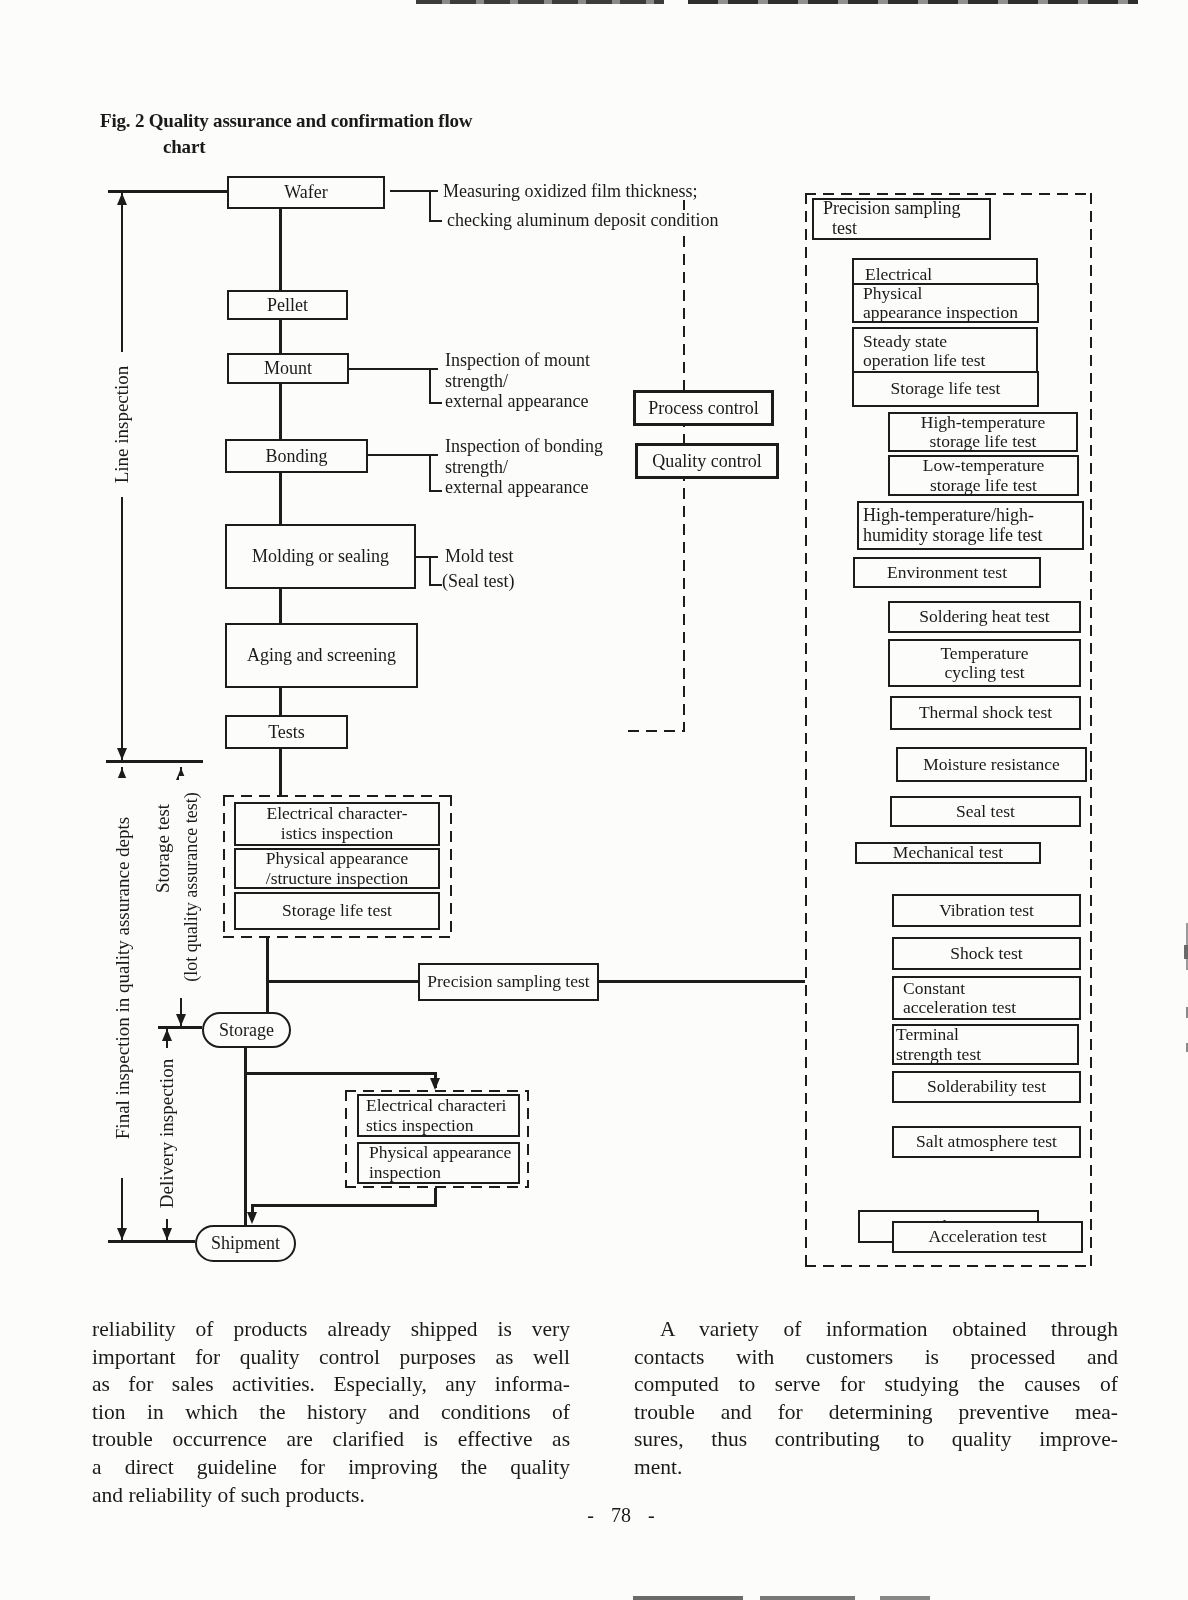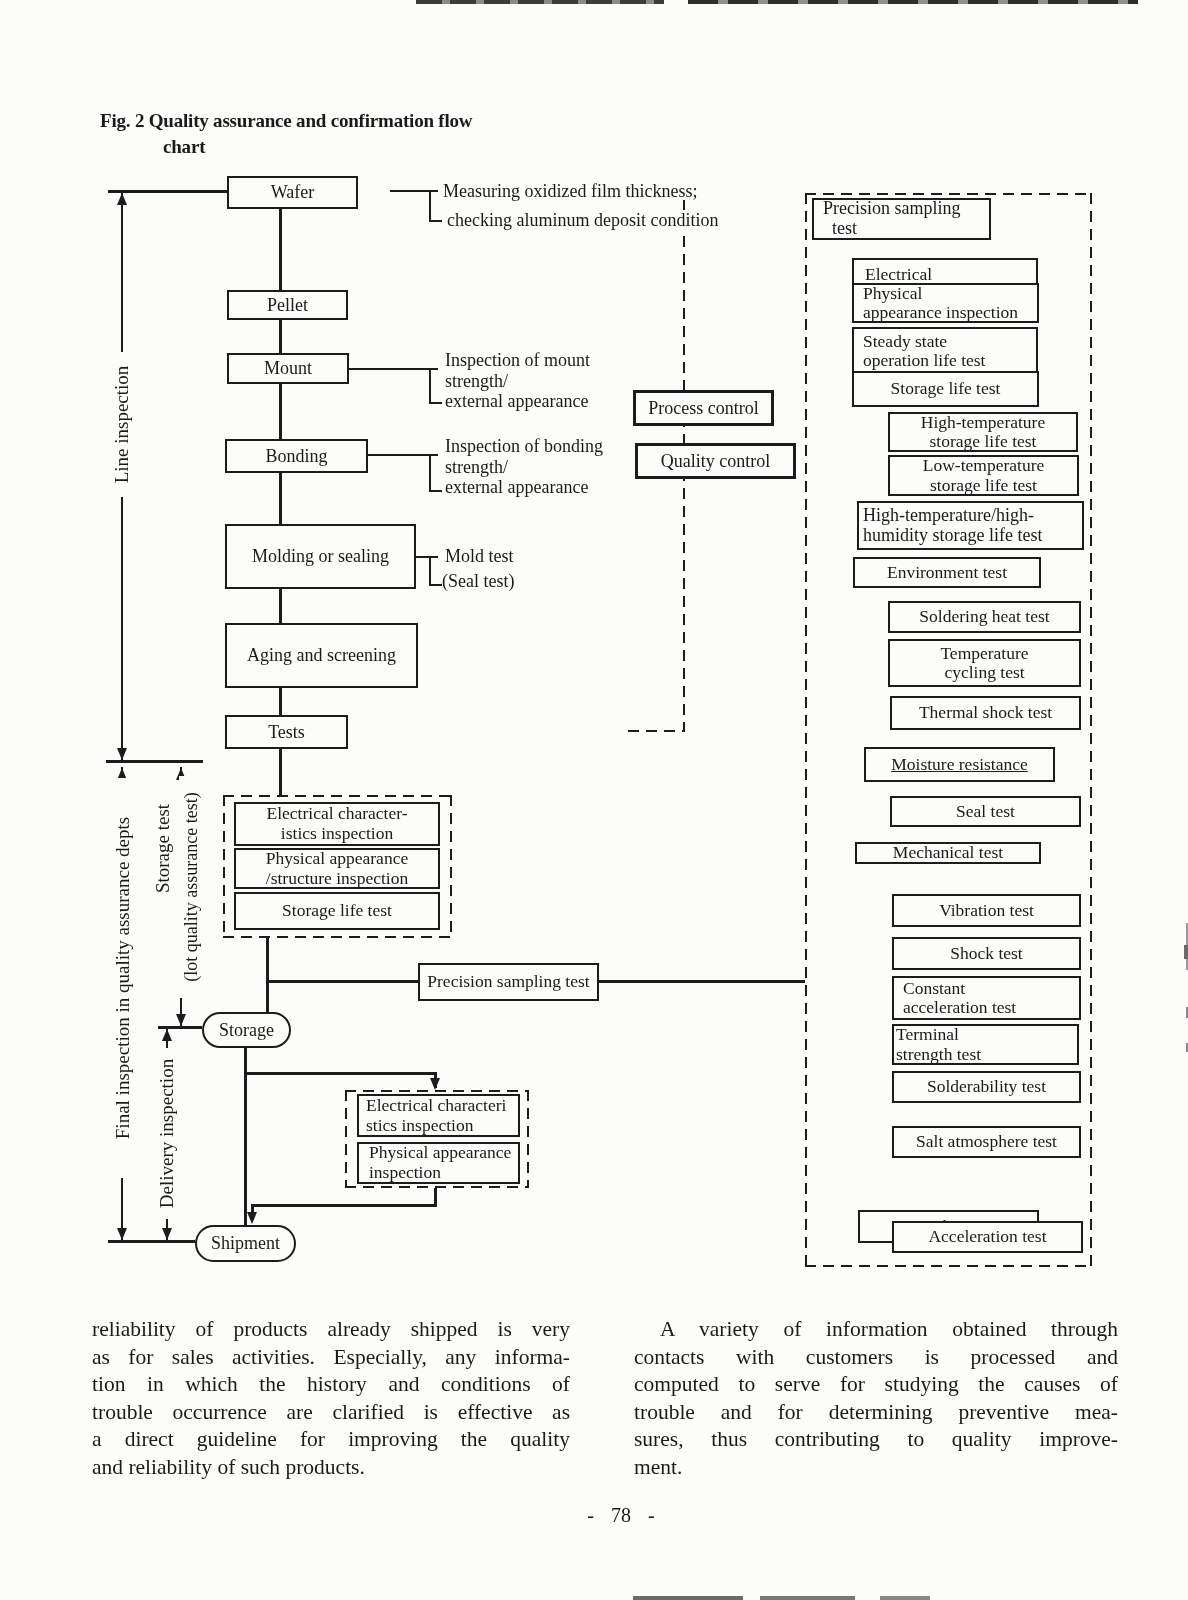--- a/index.html
+++ b/index.html
@@ -114,21 +114,21 @@
   <div class="dh" style="left:345px;top:1090px;width:184px;"></div>
   <div class="dh" style="left:345px;top:1186px;width:184px;"></div>
   <div class="dv" style="left:345px;top:1090px;height:98px;"></div>
   <div class="dv" style="left:527px;top:1090px;height:98px;"></div>
 
   <div class="dh" style="left:805px;top:193px;width:287px;"></div>
   <div class="dh" style="left:805px;top:1265px;width:287px;"></div>
   <div class="dv" style="left:805px;top:193px;height:1075px;"></div>
   <div class="dv" style="left:1090px;top:193px;height:1075px;"></div>
 
-  <div class="node" style="left:227px;top:176px;width:131px;height:33px;font-family:Liberation Serif, serif;">Wafer</div>
+  <div class="node" style="left:227px;top:176px;width:158px;height:33px;font-family:Liberation Serif, serif;">Wafer</div>
   <div class="node" style="left:227px;top:290px;width:121px;height:30px;">Pellet</div>
   <div class="node" style="left:227px;top:353px;width:122px;height:31px;">Mount</div>
   <div class="node" style="left:225px;top:439px;width:143px;height:34px;">Bonding</div>
   <div class="node" style="left:225px;top:524px;width:191px;height:65px;">Molding or sealing</div>
   <div class="node" style="left:225px;top:623px;width:193px;height:65px;">Aging and screening</div>
   <div class="node" style="left:225px;top:715px;width:123px;height:34px;">Tests</div>
   <div class="node pill" style="left:202px;top:1012px;width:89px;height:36px;">Storage</div>
   <div class="node pill" style="left:195px;top:1225px;width:101px;height:37px;">Shipment</div>
 
   <div class="node" style="left:234px;top:802px;width:206px;height:44px;font-size:17.5px;border-width:2.4px;">Electrical character-
@@ -138,21 +138,21 @@
   <div class="node" style="left:234px;top:892px;width:206px;height:38px;font-size:17.5px;border-width:2.4px;">Storage life test</div>
 
   <div class="node" style="left:418px;top:963px;width:181px;height:38px;font-size:17.5px;">Precision sampling test</div>
 
   <div class="node lft" style="left:357px;top:1094px;width:163px;height:43px;font-size:17.5px;border-width:2.4px;justify-content:flex-start;text-align:left;padding-left:7px;">Electrical characteri
 stics inspection</div>
   <div class="node lft" style="left:357px;top:1142px;width:163px;height:42px;font-size:17.5px;border-width:2.4px;justify-content:flex-start;text-align:left;padding-left:10px;">Physical appearance
 inspection</div>
 
   <div class="node thick" style="left:633px;top:390px;width:141px;height:36px;">Process control</div>
-  <div class="node thick" style="left:635px;top:443px;width:161px;height:36px;">Quality control</div>
+  <div class="node thick" style="left:635px;top:443px;width:144px;height:36px;">Quality control</div>
 
   <div class="ann" style="left:443px;top:181px;">Measuring oxidized film thickness;</div>
   <div class="ann" style="left:447px;top:210px;background:#fcfcfa;">checking aluminum deposit condition</div>
   <div class="ann" style="left:445px;top:350px;">Inspection of mount
 strength/
 external appearance</div>
   <div class="ann" style="left:445px;top:436px;">Inspection of bonding
 strength/
 external appearance</div>
   <div class="ann" style="left:445px;top:546px;">Mold test</div>
@@ -177,36 +177,37 @@
 storage life test</div>
   <div class="rbox" style="left:888px;top:455px;width:191px;height:41px;">Low-temperature
 storage life test</div>
   <div class="rbox lft" style="left:857px;top:501px;width:227px;height:49px;font-size:18px;padding-left:4px;">High-temperature/high-
 humidity storage life test</div>
   <div class="rbox" style="left:853px;top:557px;width:188px;height:31px;">Environment test</div>
   <div class="rbox" style="left:888px;top:601px;width:193px;height:32px;">Soldering heat test</div>
   <div class="rbox" style="left:888px;top:639px;width:193px;height:48px;">Temperature
 cycling test</div>
   <div class="rbox" style="left:890px;top:696px;width:191px;height:34px;">Thermal shock test</div>
-  <div class="rbox" style="left:864px;top:747px;width:191px;height:35px;text-decoration:underline;">Moisture resistance</div>
+  <div class="rbox" style="left:896px;top:747px;width:191px;height:35px;">Moisture resistance</div>
   <div class="rbox" style="left:890px;top:796px;width:191px;height:31px;">Seal test</div>
   <div class="rbox" style="left:855px;top:842px;width:186px;height:22px;">Mechanical test</div>
   <div class="rbox" style="left:892px;top:894px;width:189px;height:33px;">Vibration test</div>
   <div class="rbox" style="left:892px;top:937px;width:189px;height:33px;">Shock test</div>
   <div class="rbox lft" style="left:892px;top:976px;width:189px;height:44px;">Constant
 acceleration test</div>
   <div class="rbox lft" style="left:892px;top:1024px;width:187px;height:41px;padding-left:2px;">Terminal
 strength test</div>
   <div class="rbox" style="left:892px;top:1071px;width:189px;height:32px;">Solderability test</div>
   <div class="rbox" style="left:892px;top:1126px;width:189px;height:32px;">Salt atmosphere test</div>
   <div class="rbox" style="left:858px;top:1177px;width:181px;height:33px;margin-top:33px;">Others</div>
   <div class="rbox" style="left:892px;top:1221px;width:191px;height:32px;">Acceleration test</div>
 
   <div class="col" id="col-left" style="left:92px;top:1316px;width:478px;">
     <div class="pline">reliability of products already shipped is very</div>
+    <div class="pline">important for quality control purposes as well</div>
     <div class="pline">as for sales activities. Especially, any informa-</div>
     <div class="pline">tion in which the history and conditions of</div>
     <div class="pline">trouble occurrence are clarified is effective as</div>
     <div class="pline">a direct guideline for improving the quality</div>
     <div class="pline end">and reliability of such products.</div>
   </div>
   <div class="col" id="col-right" style="left:634px;top:1316px;width:484px;">
     <div class="pline ind">A variety of information obtained through</div>
     <div class="pline">contacts with customers is processed and</div>
     <div class="pline">computed to serve for studying the causes of</div>

